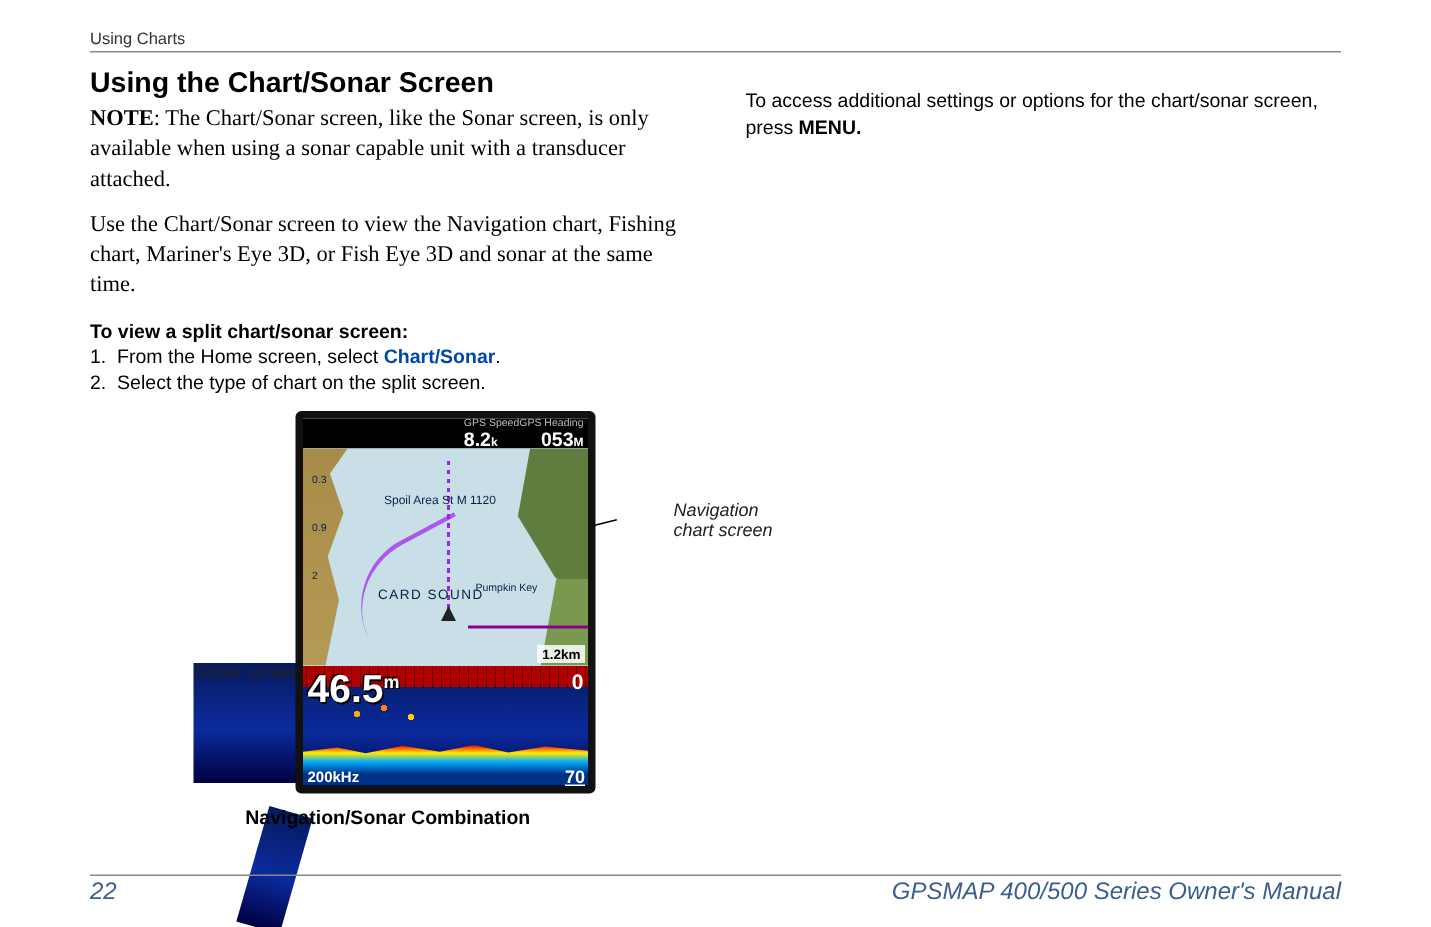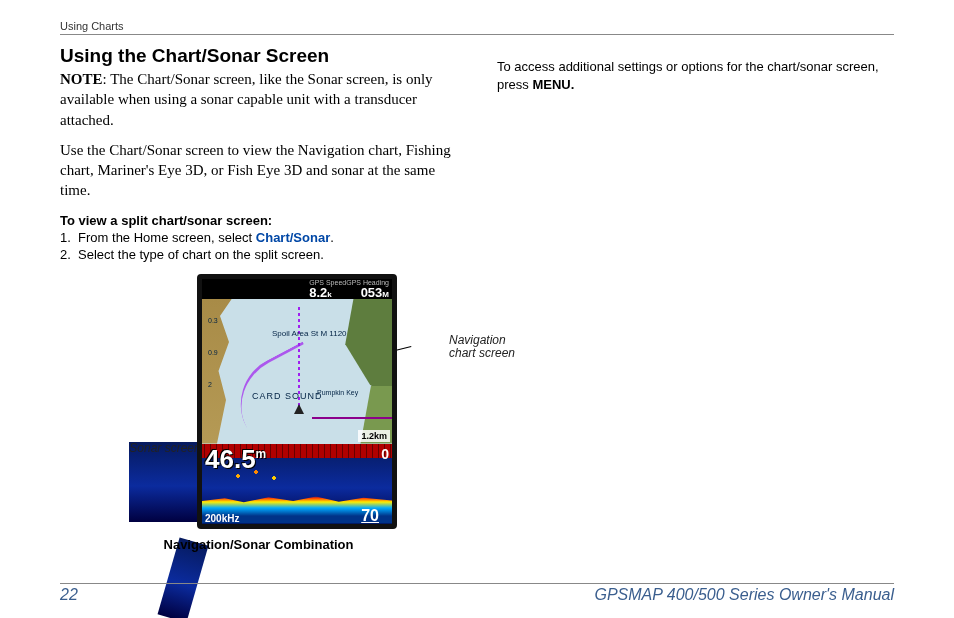--- a/index.html
+++ b/index.html
@@ -138,21 +138,21 @@
   .land-green2 {
     position:absolute; right:0; bottom:0; width:35px; height:40%;
     background:#79994f;
     clip-path: polygon(40% 0,100% 0,100% 100%,10% 100%);
   }
   .spot { position:absolute; font-size:7px; color:#024; }
   .spot.s1 { left:6px; top:18px; }
   .spot.s2 { left:6px; top:50px; }
   .spot.s3 { left:6px; top:82px; }
   .chart-text { position:absolute; font-size:8px; color:#024; }
-  .spoil { left:70px; top:30px; text-align:left; }
+  .spoil { left:54px; top:30px; text-align:left; }
   .sound-label { left:50px; top:92px; font-size:9px; letter-spacing:1px; color:#024;text-align:right; }
   .pumpkin { left:115px; top:90px; font-size:7px; }
   .boat {
     position:absolute; left:92px; top:105px; width:0; height:0;
     border-left:5px solid transparent; border-right:5px solid transparent;
     border-bottom:10px solid #222;
   }
   .track { position:absolute; left:96px; top:8px; width:2px; height:105px;
     background: repeating-linear-gradient(#a020f0 0 3px, transparent 3px 6px);}
   .track2 { position:absolute; left:30px; top:60px; width:90px; height:60px; border-top:3px solid #a020f0; border-left:none; border-radius:50px 0 0 0; transform:rotate(-28deg); opacity:0.7;}
@@ -184,21 +184,21 @@
     background:
       linear-gradient(180deg, transparent 0, #ff3300 2px, #ffee00 6px, #00aaff 12px, #003388 20px);
     clip-path: polygon(0 20%, 12% 10%, 22% 24%, 35% 6%, 48% 20%, 60% 4%, 72% 22%, 85% 8%, 100% 18%, 100% 100%, 0 100%);
   }
   .sonar-depth {
     position:absolute; left:3px; top:0px; font-size:26px; font-weight:bold;
     color:#fff; text-shadow:1px 1px 0 #000, -1px -1px 0 #000;text-align:center;
   }
   .sonar-depth .m { font-size:12px; vertical-align:super; }
   .sonar-right0 { position:absolute; right:3px; top:2px; font-size:14px; font-weight:bold; }
-  .sonar-rightMax { position:absolute; right:13px; bottom:-1px; font-size:16px; font-weight:bold;text-decoration:underline; }
+  .sonar-rightMax { position:absolute; right:2px; bottom:-1px; font-size:12px; font-weight:bold;text-decoration:underline; }
   .sonar-freq { position:absolute; left:3px; bottom:0px; font-size:10px; font-weight:bold; }
 
   .figure-caption {
     position:absolute;
     left:0; right:0;
     top: 263px;
     text-align:center;
     font-family: Arial, sans-serif;
     font-weight: bold;
     font-size: 13px;

